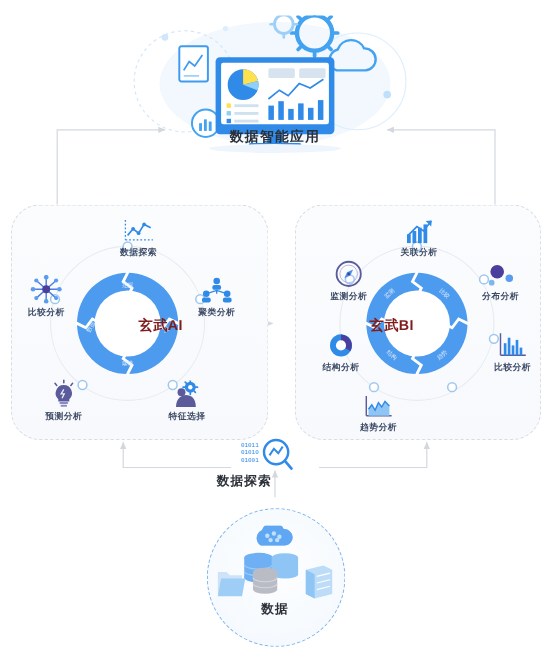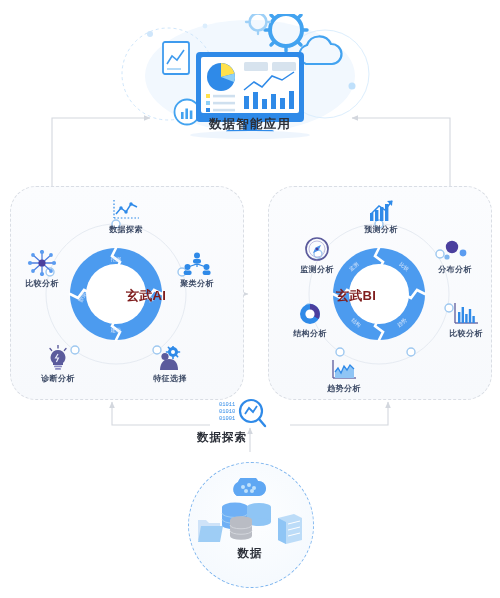--- a/index.html
+++ b/index.html
@@ -276,21 +276,21 @@
           <line x1="12" y1="0.5" x2="12" y2="3"></line>
           <line x1="4" y1="3.5" x2="5.6" y2="5.4"></line>
           <line x1="20" y1="3.5" x2="18.4" y2="5.4"></line>
         </g>
         <path d="M12,5 a7.5,7.5 0 0 1 5,13 l0,2 l-10,0 l0,-2 a7.5,7.5 0 0 1 5,-13 Z" fill="#5b5b9c"></path>
         <rect x="8" y="20.5" width="8" height="1.8" rx="0.9" fill="#8b8bc4"></rect>
         <rect x="9" y="23" width="6" height="1.8" rx="0.9" fill="#8b8bc4"></rect>
         <path d="M12,9 l-2.4,4 h2.8 l-2,4" fill="none" stroke="#e9ecfa" stroke-width="1.2"></path>
       </svg>
     </div>
-    <div class="lbl">诊断分析</div>
+    <div class="lbl">预测分析</div>
   </div>
 
   <div class="node" style="left:42px;top:250px;">
     <div class="ic">
       <svg width="30" height="26" viewBox="0 0 30 26">
         <g stroke="#4d7ee0" stroke-width="1.3" stroke-linecap="round">
           <line x1="15" y1="13" x2="15" y2="2"></line>
             <line x1="15" y1="13" x2="15" y2="24"></line>
           <line x1="15" y1="13" x2="3" y2="13"></line>
             <line x1="15" y1="13" x2="27" y2="13"></line>
@@ -352,21 +352,21 @@
         <path d="M4,16 L12,8 L18,12 L25,3" fill="none" stroke="#2f8ae8" stroke-width="1.5"></path>
         <path d="M20,3 L25.5,2.5 L25,8 Z" fill="#2f8ae8"></path>
         <g fill="#2f8ae8">
           <rect x="3" y="15" width="3.4" height="8"></rect>
           <rect x="8" y="12" width="3.4" height="11"></rect>
           <rect x="13" y="9" width="3.4" height="14"></rect>
           <rect x="18" y="6" width="3.4" height="17"></rect>
         </g>
       </svg>
     </div>
-    <div class="lbl">预测分析</div>
+    <div class="lbl">关联分析</div>
   </div>
 
   <div class="node" style="left:455px;top:236px;">
     <div class="ic">
       <svg width="28" height="22" viewBox="0 0 28 22">
         <circle cx="11" cy="7" r="6.2" fill="#4b3f9e"></circle>
         <circle cx="22" cy="13" r="3.4" fill="#5b9cf0"></circle>
         <circle cx="6" cy="17" r="2.6" fill="#7fb6ef"></circle>
       </svg>
     </div>

